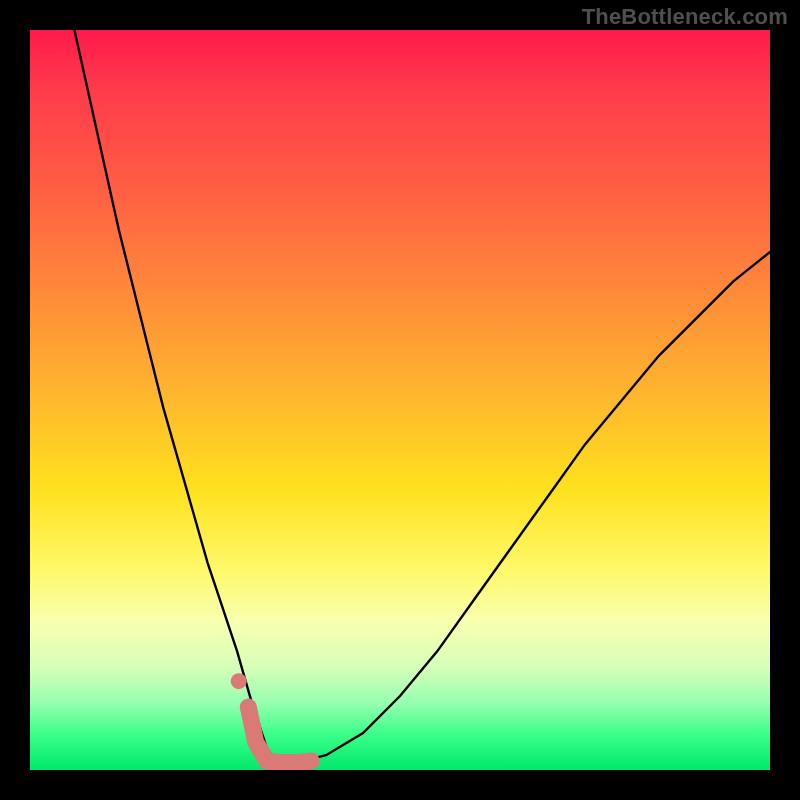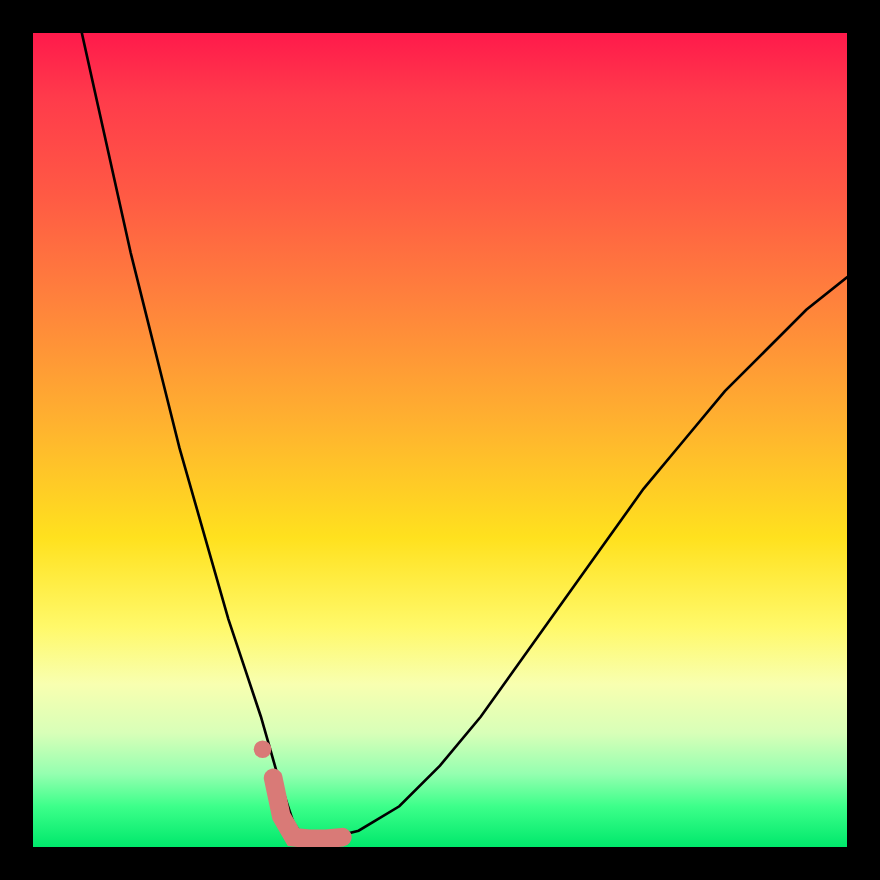--- a/index.html
+++ b/index.html
@@ -73,20 +73,21 @@
   }
   .highlight-dot {
     fill: #d97a77;
   }
 </style>
 </head>
 <body>
 
 <div class="stage">
 
+  <div class="watermark">TheBottleneck.com</div>
 
   <div class="gradient-panel"></div>
 
   <svg class="plot" viewBox="0 0 740 740" preserveAspectRatio="none">
     <path id="curve-path" class="curve-main" d="M44.4 0.0 L59.2 66.6 L74.0 133.2 L88.8 199.8 L103.6 259.0 L118.4 318.2 L133.2 377.4 L148.0 429.2 L162.8 481.0 L177.6 532.8 L192.4 577.2 L207.2 621.6 L222.0 673.4 L229.4 695.6 L236.8 717.8 L244.2 728.9 L251.6 732.6 L266.4 732.6 L296.0 725.2 L333.0 703.0 L370.0 666.0 L407.0 621.6 L444.0 569.8 L481.0 518.0 L518.0 466.2 L555.0 414.4 L592.0 370.0 L629.0 325.6 L666.0 288.6 L703.0 251.6 L740.0 222.0"></path>
     <path id="highlight-path" class="highlight-stroke" d="M218.3 677.1 L225.7 711.9 L236.8 731.1 L251.6 732.6 L266.4 732.6 L281.2 731.1"></path>
     <circle id="highlight-dot" class="highlight-dot" r="8" cx="208.7" cy="651.2"></circle>
   </svg>
 
 </div>

